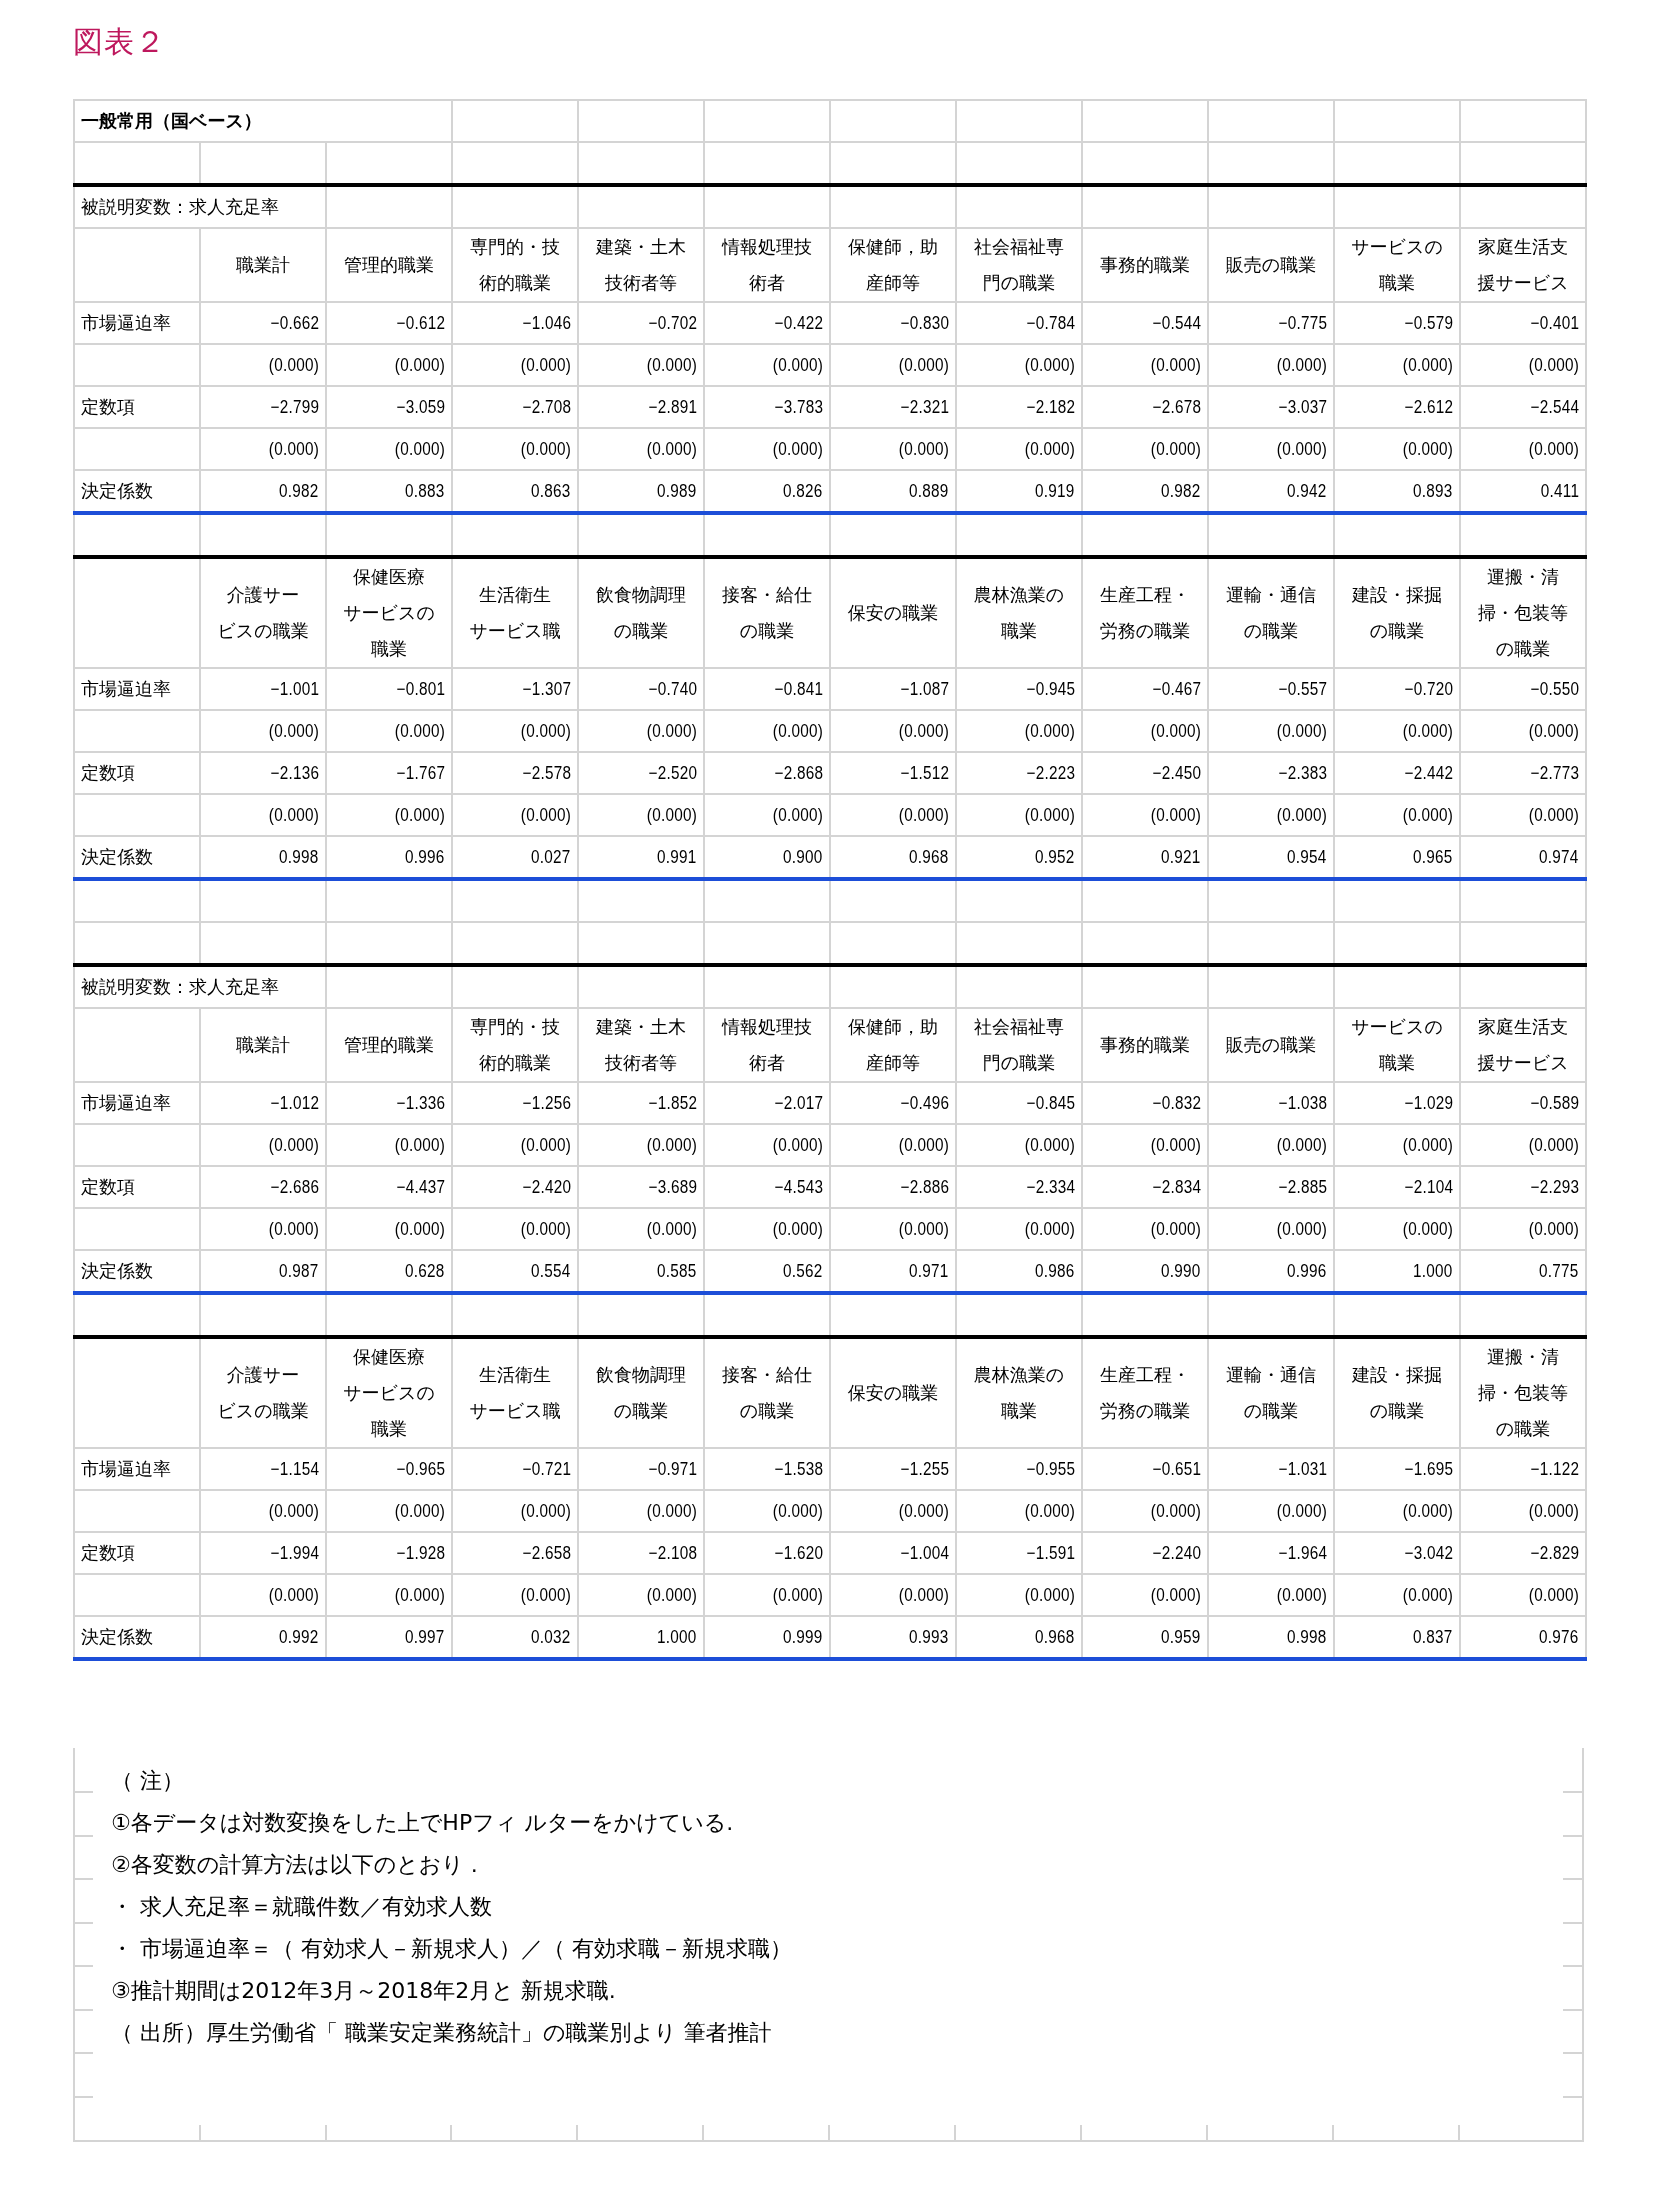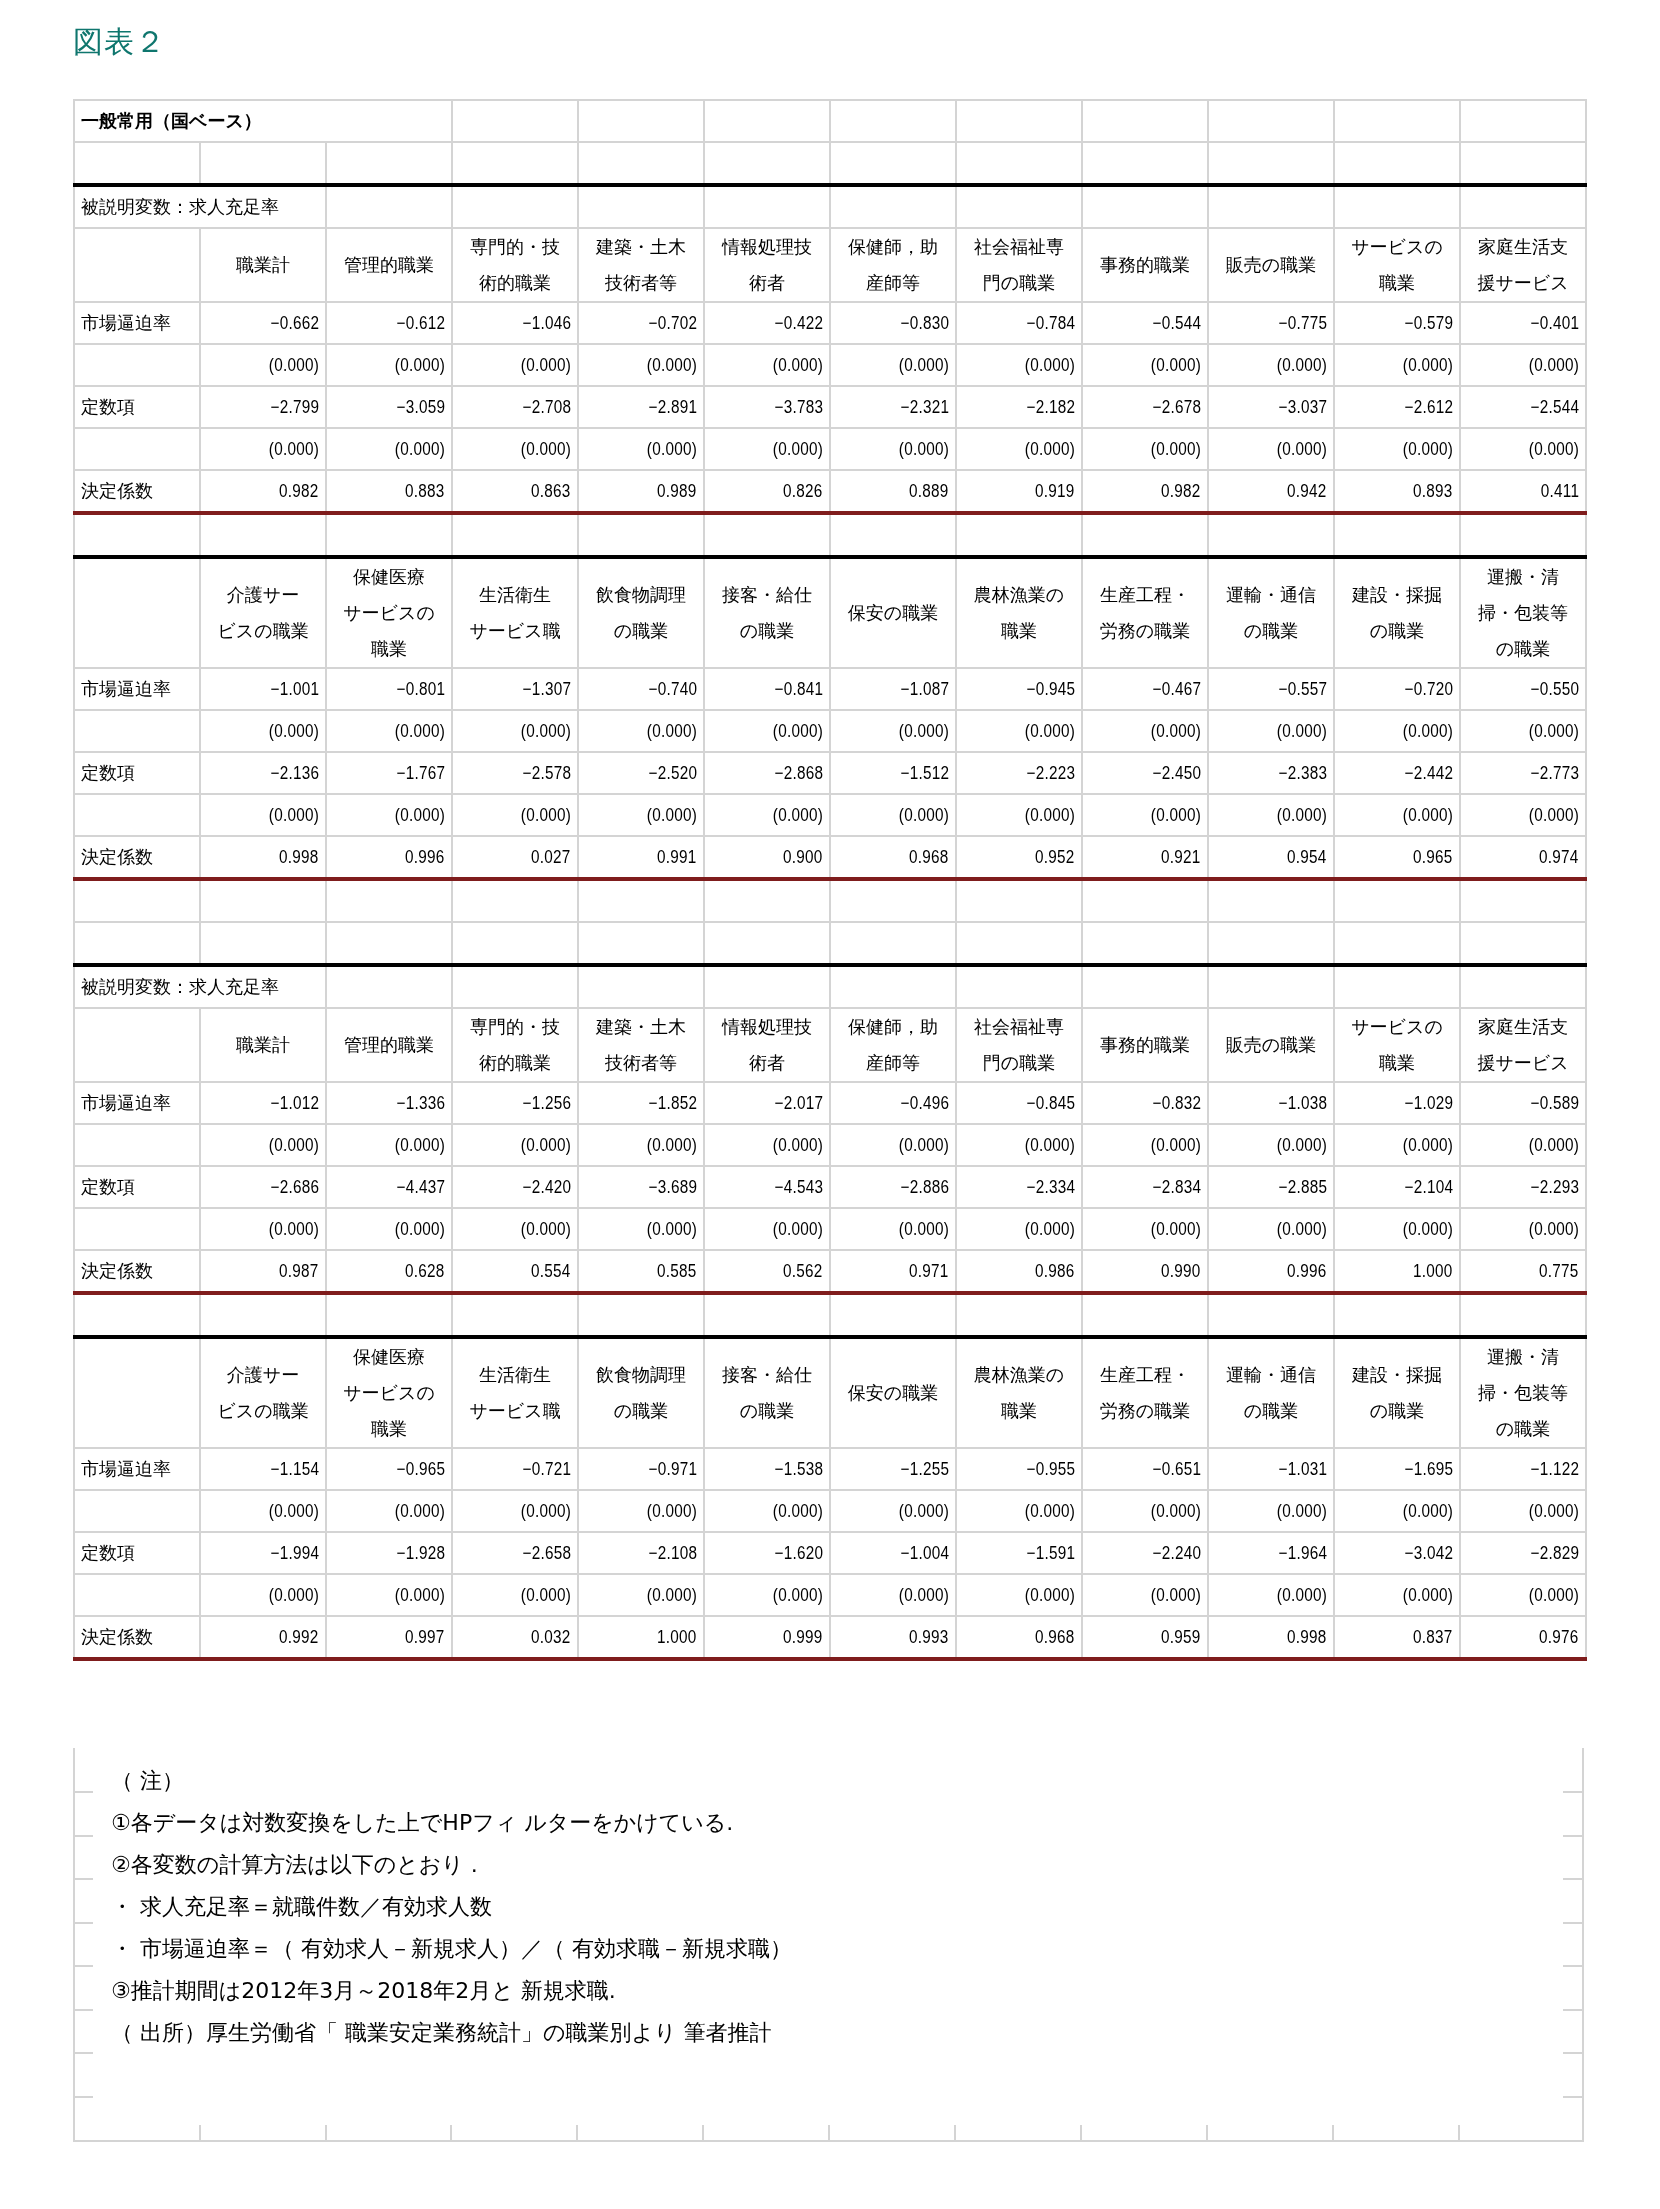--- a/index.html
+++ b/index.html
@@ -1,33 +1,33 @@
 <!DOCTYPE html>
 <html><head>
 <meta charset="utf-8">
 <style>
   html, body { margin: 0; padding: 0; background: #ffffff; }
   body { width: 1661px; height: 2210px; position: relative; overflow: hidden;
          font-family: "DejaVu Sans", "Liberation Sans", sans-serif; color: #000; }
   .fig-title { position: absolute; left: 73px; top: 22px; font-family: "DejaVu Serif", "Liberation Serif", serif;
-               font-size: 30px; color: #0f766e; letter-spacing: 1px; }
+               font-size: 30px; color: #be185d; letter-spacing: 1px; }
   .sheet { position: absolute; left: 73px; top: 99px; width: 1359px; }
   table.grid { border-collapse: collapse; table-layout: fixed; width: 1511px; }
   table.grid col { width: 126px; }
   table.grid td { border: 2px solid #d4d4d4; padding: 0 6px; height: 40px; font-size: 18px;
                   white-space: nowrap; overflow: visible; vertical-align: middle; line-height: 36px; }
   td.num { text-align: right; font-family: "Liberation Sans Narrow", "Liberation Sans", sans-serif;
            font-size: 19px; letter-spacing: 0.3px; transform-origin: right center; }
   td.num span { display: inline-block; transform: scaleX(0.85); transform-origin: right center; }
   td.lbl { text-align: left; font-size: 18px; }
   td.hdr { text-align: center; font-size: 18px; line-height: 36px; white-space: normal; padding: 0 4px; }
   td.title { font-size: 23px; font-weight: bold; text-align: left; padding-left: 8px; }
   td.sub { font-size: 17px; text-align: left; margin-left: 44px; }
   tr.thick-top td { border-top: 4px solid #000; }
-  tr.thick-bottom td { border-bottom: 4px solid #7f1d1d; }
+  tr.thick-bottom td { border-bottom: 4px solid #1d4ed8; }
   tr.h2 td { height: 70px; }
   tr.h3 td { height: 108px; }
   td.blank { }
   .notes { position: absolute; left: 93px; top: 1752px; width: 1470px; height: 373px; background: #fff;
            padding: 8px 0 0 18px; box-sizing: border-box; }
   .notes p { margin: 0; font-size: 22px; line-height: 42px; white-space: nowrap;
              font-family: "DejaVu Sans", "Liberation Sans", sans-serif; }
   .tick-l { position: absolute; left: 73px; width: 20px; height: 2px; background: #d4d4d4; }
   .tick-r { position: absolute; left: 1562px; width: 22px; height: 2px; background: #d4d4d4; }
   .tick-b { position: absolute; top: 2125px; width: 2px; height: 17px; background: #d4d4d4; }

